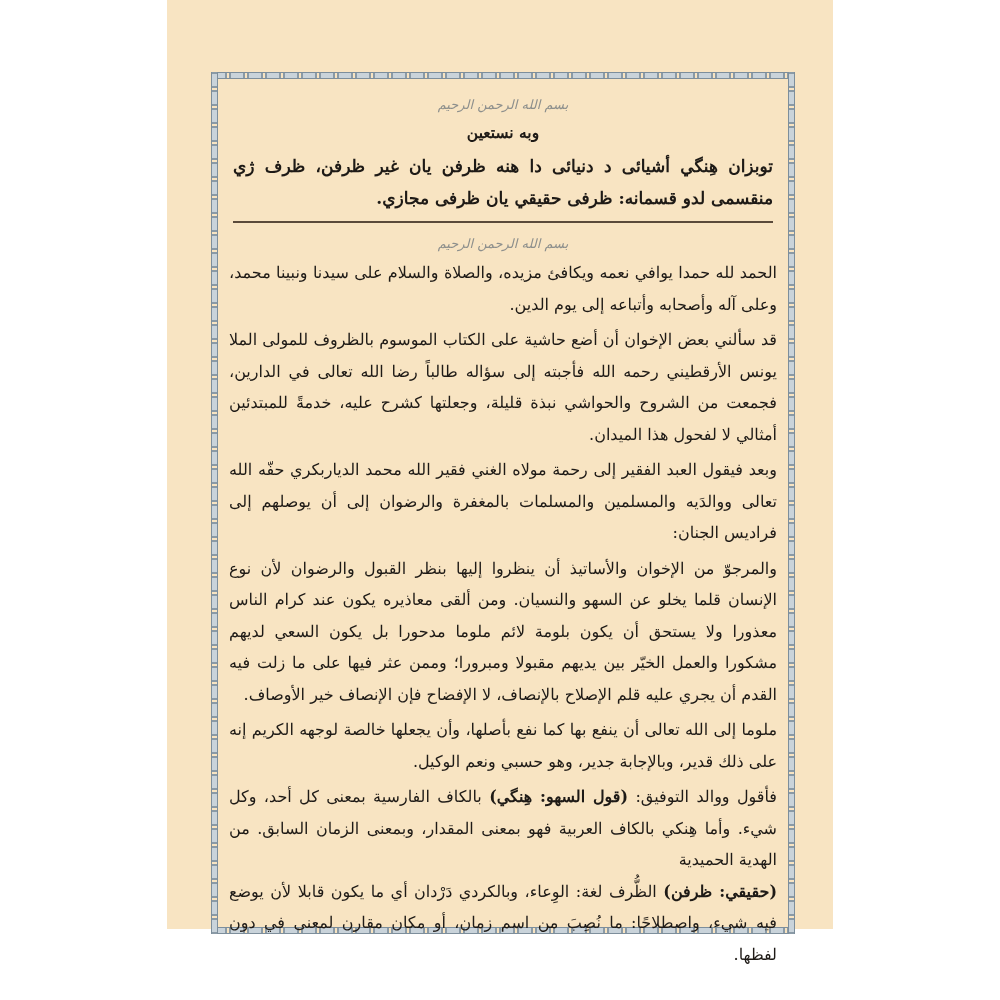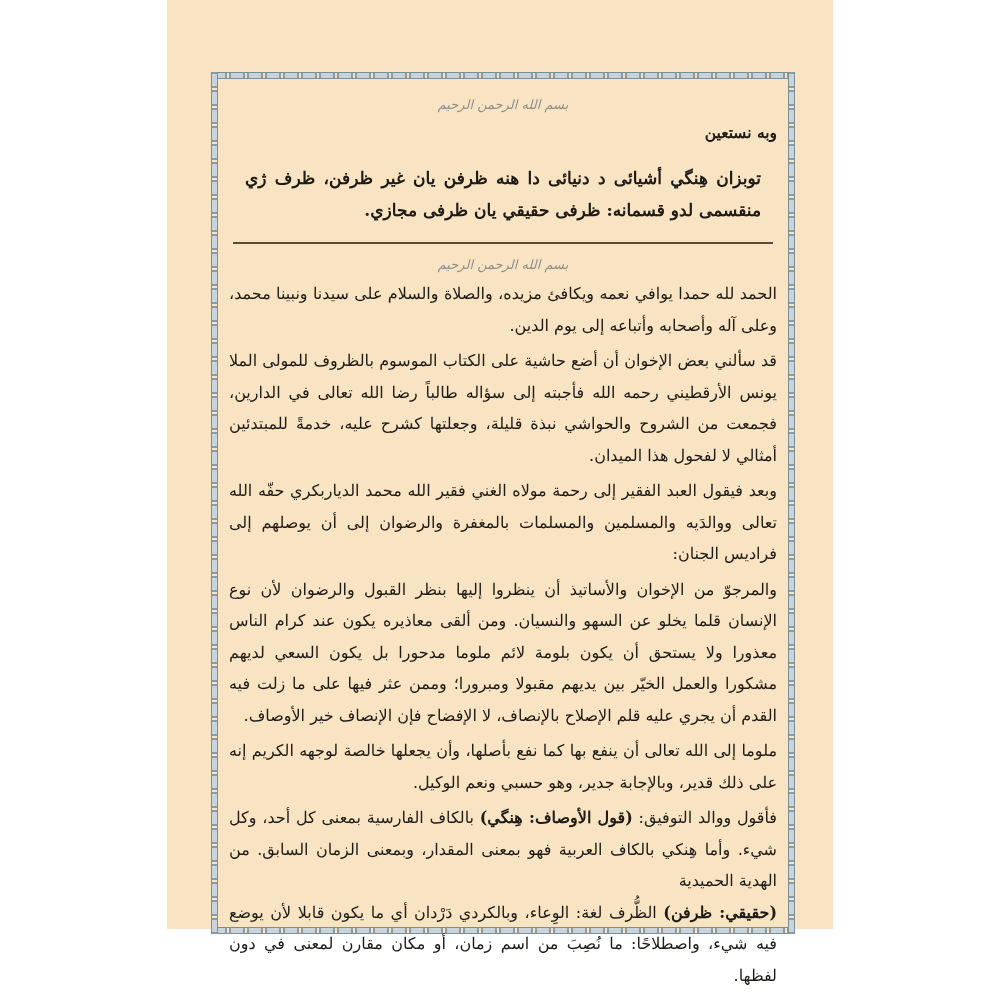--- a/index.html
+++ b/index.html
@@ -73,32 +73,32 @@
       text-align: center;
       font-size: 13px;
       color: #8d8f8c;
       letter-spacing: 0px;
       font-style: italic;
       height: 26px;
       line-height: 26px;
     }
     .basmala.first { margin-top: 6px; }
     .subtitle {
-      text-align: right;
+      text-align: center;
       font-size: 15.5px;
       font-weight: bold;
       line-height: 26px;
       margin-top: 2px;
     }
     .header-para {
       font-size: 17px;
       font-weight: bold;
       line-height: 32px;
       text-align: justify;
-      margin: 16px;
+      margin: 4px;
     }
     .divider {
       height: 0;
       border-top: 2px solid #5a4a3a;
       margin: 7px 4px 8px 4px;
     }
     .para {
       font-size: 16px;
       line-height: 31.5px;
       text-align: justify;
@@ -136,20 +136,20 @@
 
       <div class="basmala">بسم الله الرحمن الرحيم</div>
 
       <p class="para">الحمد لله حمدا يوافي نعمه ويكافئ مزيده، والصلاة والسلام على سيدنا ونبينا محمد، وعلى آله وأصحابه وأتباعه إلى يوم الدين.</p>
       <p class="para">قد سألني بعض الإخوان أن أضع حاشية على الكتاب الموسوم بالظروف للمولى الملا يونس الأرقطيني رحمه الله فأجبته إلى سؤاله طالباً رضا الله تعالى في الدارين، فجمعت من الشروح والحواشي نبذة قليلة، وجعلتها كشرح عليه، خدمةً للمبتدئين أمثالي لا لفحول هذا الميدان.</p>
       <p class="para">وبعد فيقول العبد الفقير إلى رحمة مولاه الغني فقير الله محمد الدياربكري حفّه الله تعالى ووالدَيه والمسلمين والمسلمات بالمغفرة والرضوان إلى أن يوصلهم إلى فراديس الجنان:</p>
       <p class="para">والمرجوّ من الإخوان والأساتيذ أن ينظروا إليها بنظر القبول والرضوان لأن نوع الإنسان قلما يخلو عن السهو والنسيان. ومن ألقى معاذيره يكون عند كرام الناس معذورا ولا يستحق أن يكون بلومة لائم ملوما مدحورا بل يكون السعي لديهم مشكورا والعمل الخيّر بين يديهم مقبولا ومبرورا؛ وممن عثر فيها على ما زلت فيه القدم أن يجري عليه قلم الإصلاح بالإنصاف، لا الإفضاح فإن الإنصاف خير الأوصاف.</p>
       <p class="para">ملوما إلى الله تعالى أن ينفع بها كما نفع بأصلها، وأن يجعلها خالصة لوجهه الكريم إنه على ذلك قدير، وبالإجابة جدير، وهو حسبي ونعم الوكيل.</p>
 
       <p class="para">
-        <span>فأقول ووالد التوفيق: </span><span class="bold">(قول الأوصاف: هِنگي)</span><span> بالكاف الفارسية بمعنى كل أحد، وكل شيء. وأما هِنكي بالكاف العربية فهو بمعنى المقدار، وبمعنى الزمان السابق. من الهدية الحميدية</span>
+        <span>فأقول ووالد التوفيق: </span><span class="bold">(قول السهو: هِنگي)</span><span> بالكاف الفارسية بمعنى كل أحد، وكل شيء. وأما هِنكي بالكاف العربية فهو بمعنى المقدار، وبمعنى الزمان السابق. من الهدية الحميدية</span>
         <br>
         <span class="bold">(حقيقي: ظرفن)</span><span> الظُّرف لغة: الوِعاء، وبالكردي دَرْدان أي ما يكون قابلا لأن يوضع فيه شيء، واصطلاحًا: ما نُصِبَ من اسم زمان، أو مكان مقارن لمعنى في دون لفظها.</span>
       </p>
     </div>
   </div>
 
 </div>
 
 </body></html>

